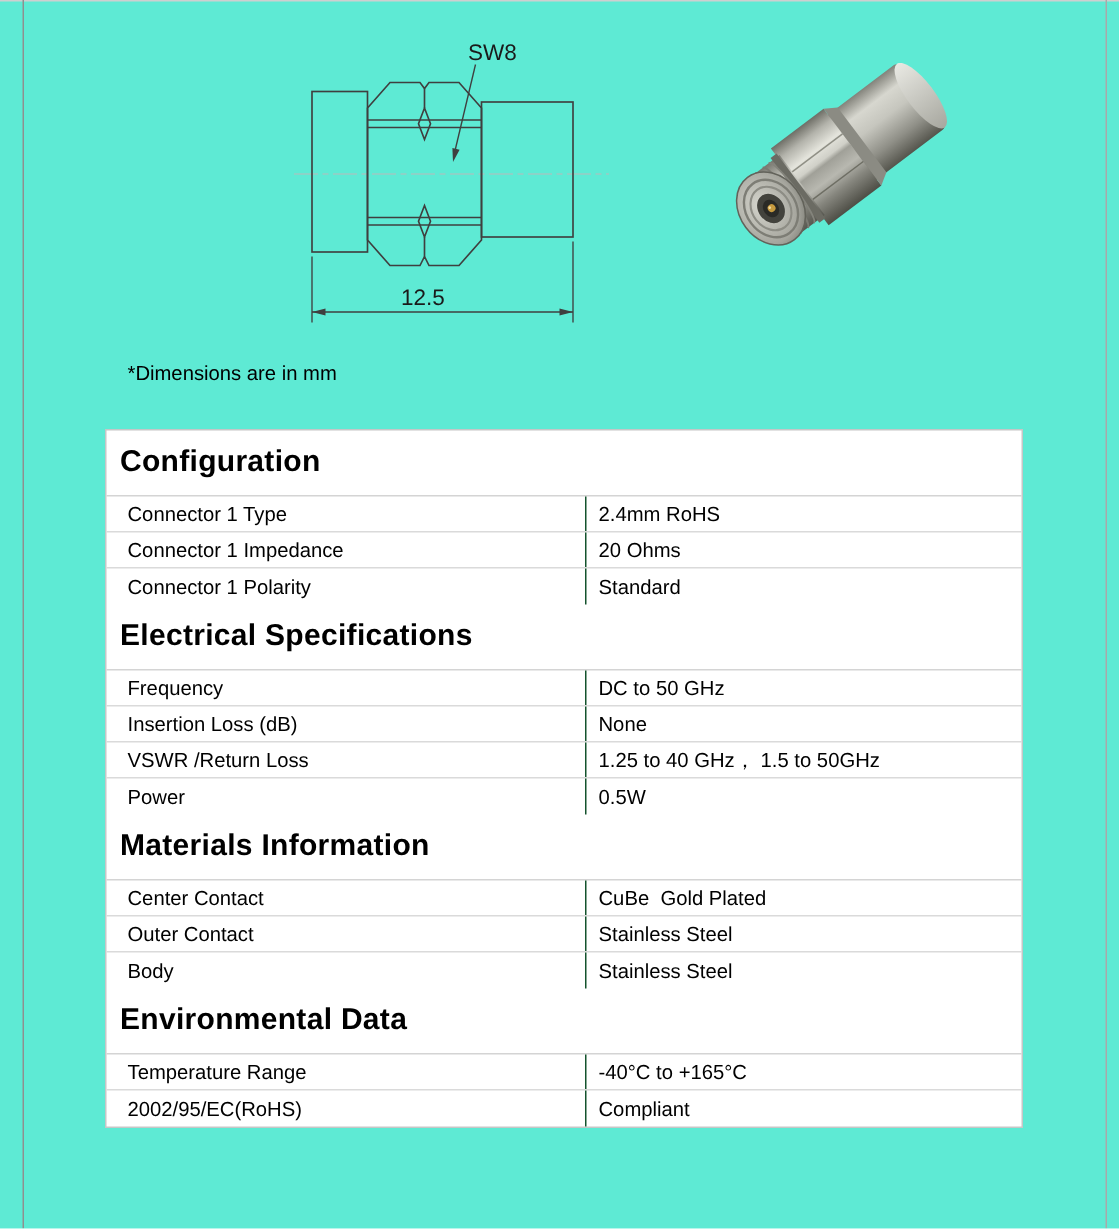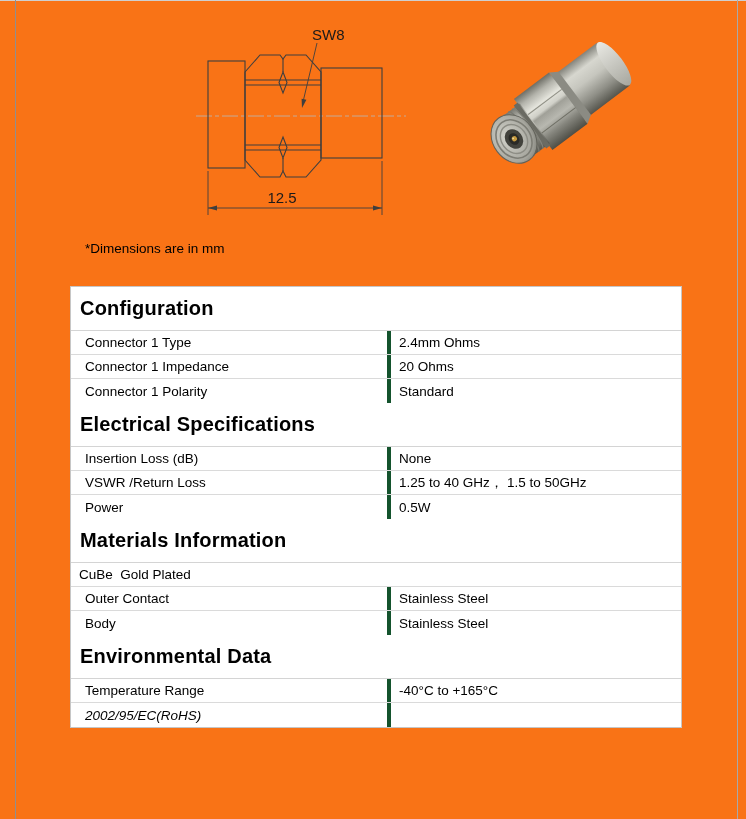--- a/index.html
+++ b/index.html
@@ -1,20 +1,20 @@
 <!DOCTYPE html>
 <html><head>
 <meta charset="utf-8">
 <style>
   * { margin:0; padding:0; box-sizing:border-box; }
   html,body { background:#ffffff; }
   .page {
     position:relative;
     width:746px; height:819px;
-    background:#f97316;
+    background:#5eead4;
     font-family:"Liberation Sans", sans-serif;
     color:#000;
     overflow:hidden;
   }
   .edge-top   { position:absolute; top:0; left:0; width:746px; height:1px; background:#cfcfcf; }
   .edge-left  { position:absolute; top:0; left:15px; width:1px; height:819px; background:#8f8f8f; }
   .edge-right { position:absolute; top:0; left:737px; width:1px; height:819px; background:#a9a9a9; }
 
   .drawing-svg { position:absolute; left:190px; top:10px; }
   .photo-svg   { position:absolute; left:462px; top:42px; }
@@ -36,26 +36,26 @@
     font-size:20px; font-weight:bold; color:#000;
     border-bottom:1px solid #d4d4d4;
     letter-spacing:0.2px;
   }
   .row {
     display:flex; height:24px; align-items:center;
     border-bottom:1px solid #dadada;
     font-size:13.5px;
   }
   .row:last-child { border-bottom:none; }
-  .sec:last-child .row:last-child { border-bottom:none;font-style:italic; }
+  .sec:last-child .row:last-child { border-bottom:none; }
   .cell-label {
     width:320px; flex:0 0 320px; height:100%;
     display:flex; align-items:center;
     padding-left:14px;
-    border-right:4px solid #14532d;
+    border-right:1px solid #14532d;
     white-space:pre;
   }
   .cell-value {
     flex:1; height:100%;
     display:flex; align-items:center;
     padding-left:8px;
     white-space:pre;
   }
   .drawing-text { font-family:"Liberation Sans", sans-serif; font-size:15px; fill:#1a1a1a; }
 </style>
@@ -166,68 +166,74 @@
   </svg>
 
   <div class="dim-note">*Dimensions are in mm</div>
 
   <div class="spec">
 
     <div class="sec">
       <div class="section-heading">Configuration</div>
       <div class="row">
         <div class="cell-label">Connector 1 Type</div>
-        <div class="cell-value">2.4mm Ohms</div>
+        <div class="cell-value">2.4mm RoHS</div>
       </div>
       <div class="row">
         <div class="cell-label">Connector 1 Impedance</div>
         <div class="cell-value">20 Ohms</div>
       </div>
       <div class="row">
         <div class="cell-label">Connector 1 Polarity</div>
         <div class="cell-value">Standard</div>
       </div>
     </div>
 
     <div class="sec">
       <div class="section-heading">Electrical Specifications</div>
       <div class="row">
+        <div class="cell-label">Frequency</div>
+        <div class="cell-value">DC to 50 GHz</div>
+      </div>
+      <div class="row">
         <div class="cell-label">Insertion Loss (dB)</div>
         <div class="cell-value">None</div>
       </div>
       <div class="row">
         <div class="cell-label">VSWR /Return Loss</div>
         <div class="cell-value">1.25 to 40 GHz， 1.5 to 50GHz</div>
       </div>
       <div class="row">
         <div class="cell-label">Power</div>
         <div class="cell-value">0.5W</div>
       </div>
     </div>
 
     <div class="sec">
       <div class="section-heading">Materials Information</div>
       <div class="row">
+        <div class="cell-label">Center Contact</div>
         <div class="cell-value">CuBe  Gold Plated</div>
       </div>
       <div class="row">
         <div class="cell-label">Outer Contact</div>
         <div class="cell-value">Stainless Steel</div>
       </div>
       <div class="row">
         <div class="cell-label">Body</div>
         <div class="cell-value">Stainless Steel</div>
       </div>
     </div>
 
     <div class="sec">
       <div class="section-heading">Environmental Data</div>
       <div class="row">
         <div class="cell-label">Temperature Range</div>
         <div class="cell-value">-40°C to +165°C</div>
       </div>
       <div class="row">
         <div class="cell-label">2002/95/EC(RoHS)</div>
+        <div class="cell-value">Compliant</div>
       </div>
     </div>
 
   </div>
 </div>
 
 </body></html>

